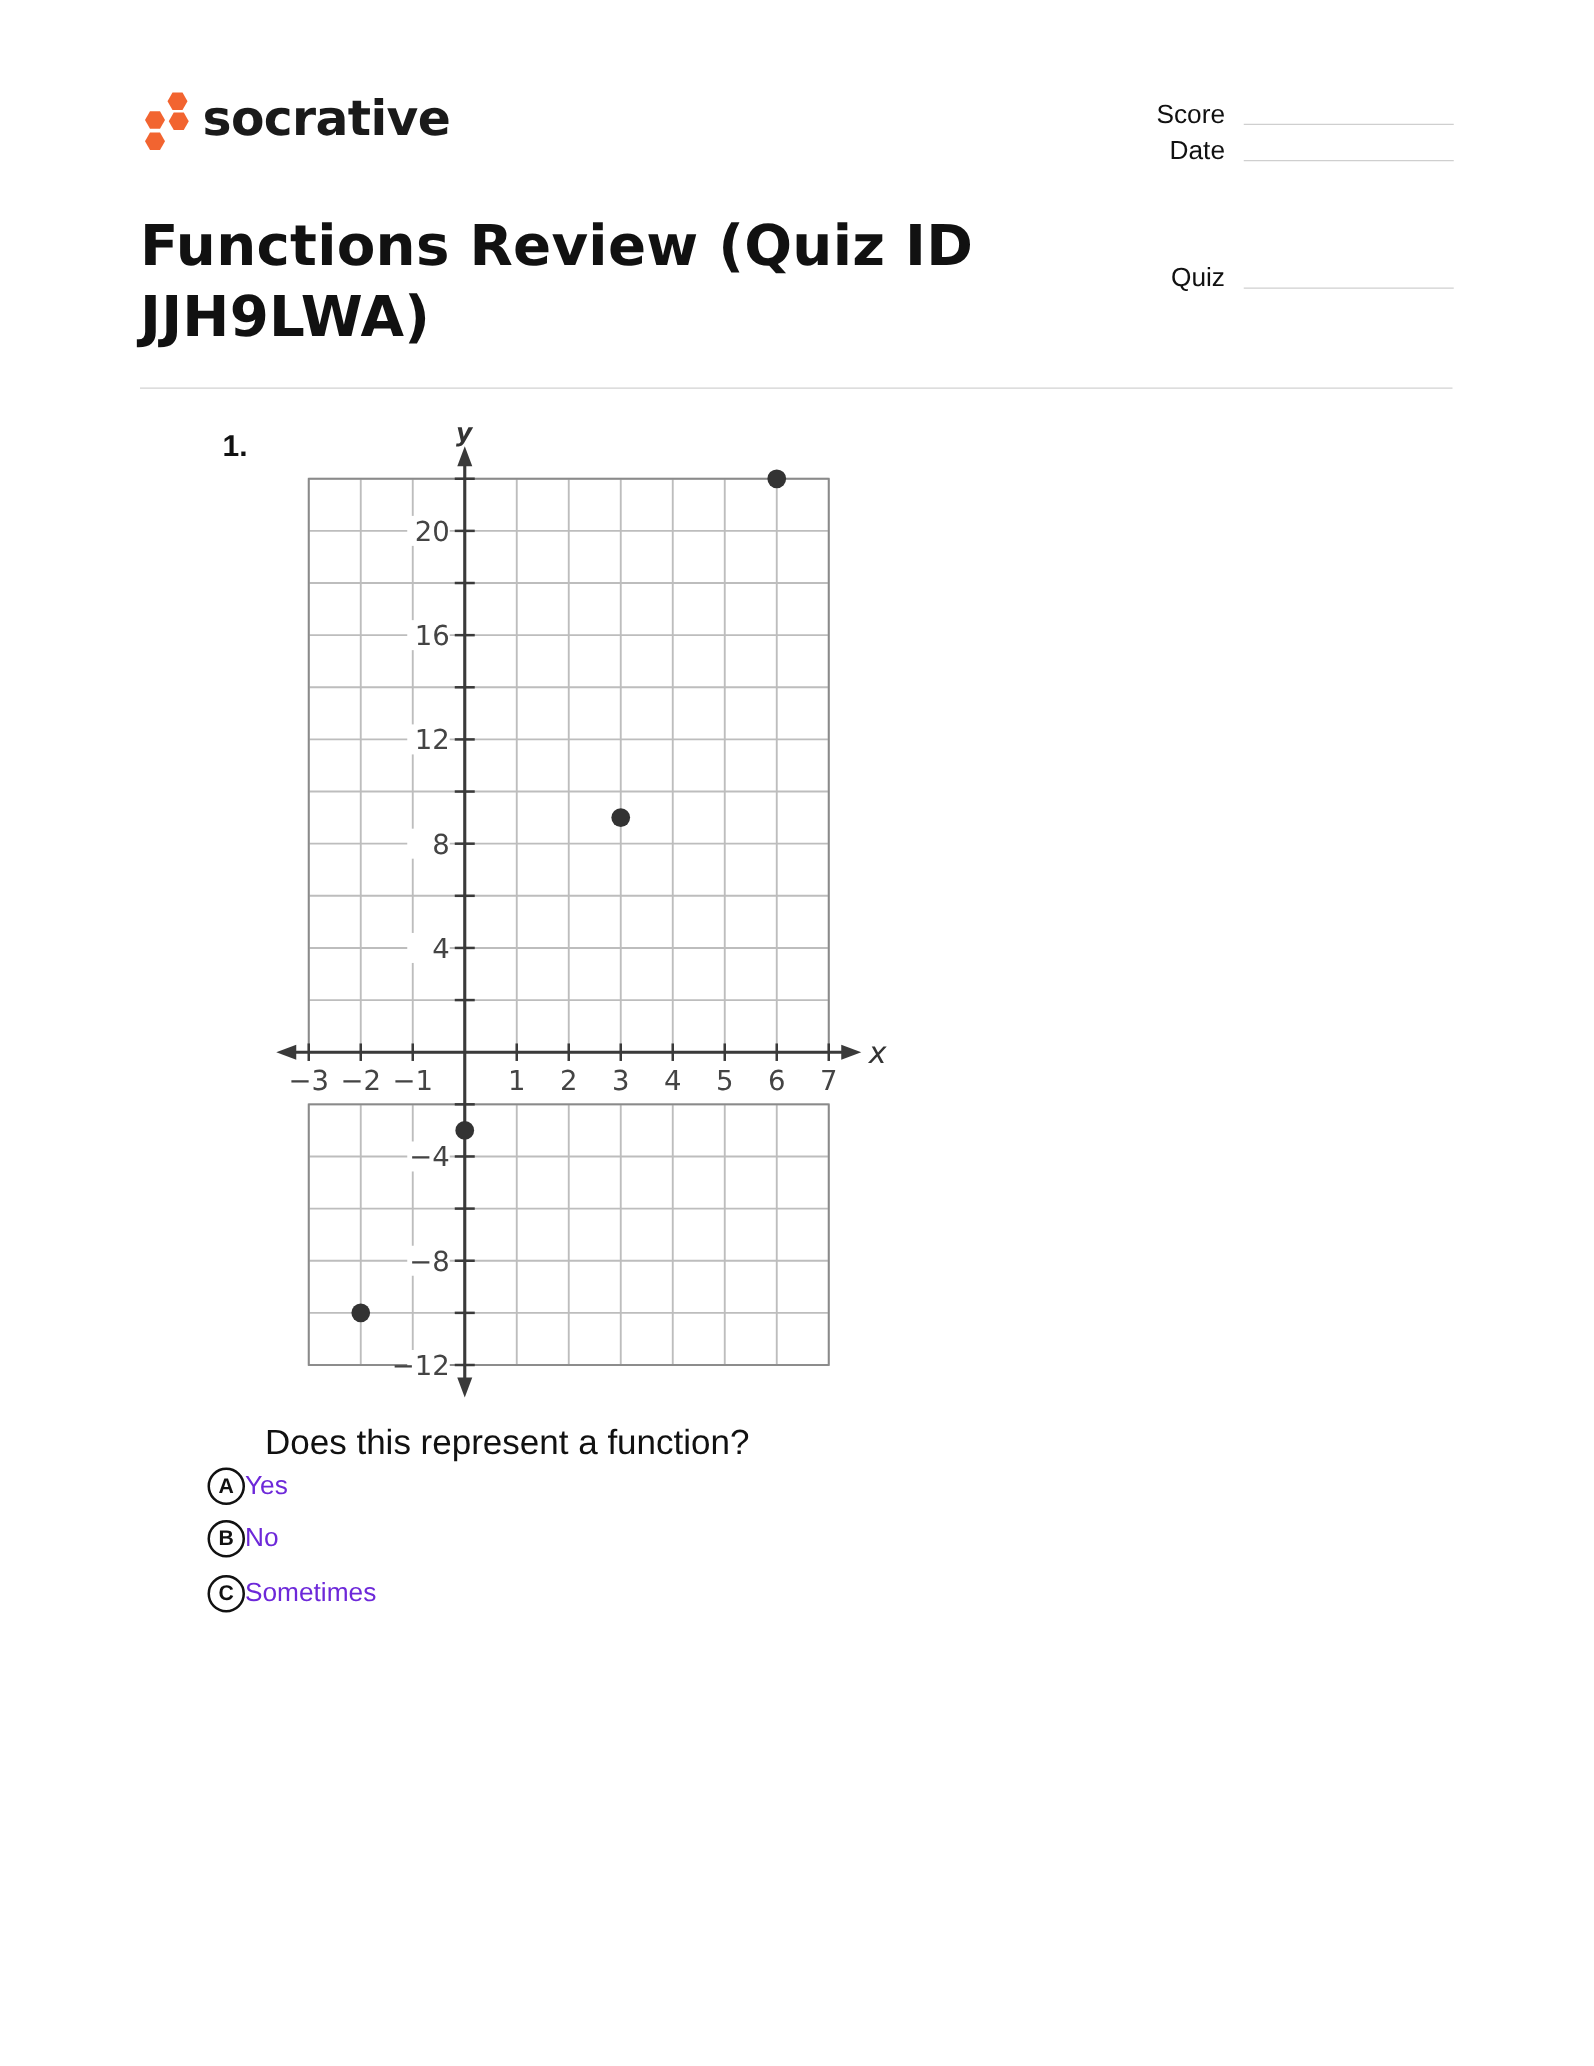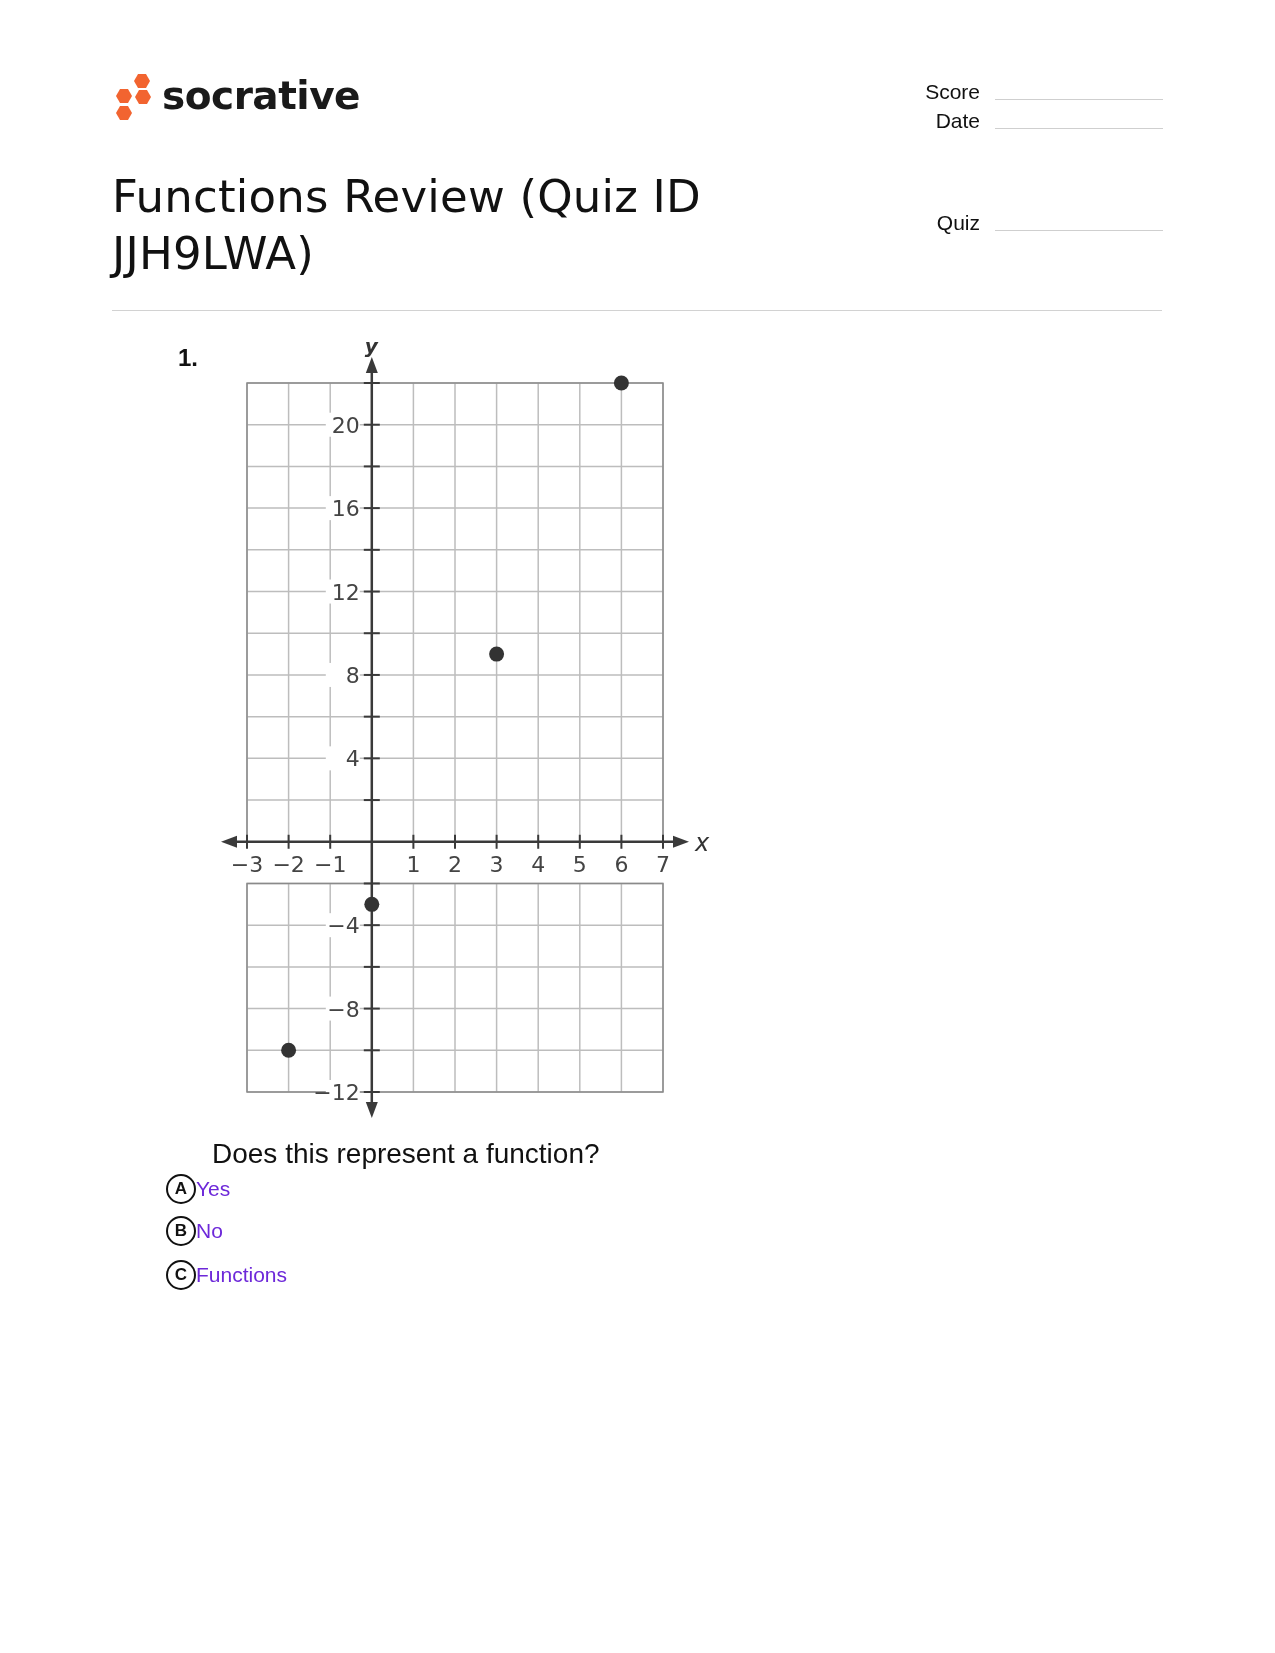--- a/index.html
+++ b/index.html
@@ -6,21 +6,21 @@
     body { width: 1275px; height: 1653px; position: relative; overflow: hidden;
            font-family: "Liberation Sans", "DejaVu Sans", sans-serif; color: #111; }
     .abs { position: absolute; }
     .logo { left: 112px; top: 72px; width: 240px; height: 56px; }
     .logo svg { position: absolute; left: 0; top: 0; }
     .logo-text { position: absolute; left: 50px; top: 4px; font-family: "DejaVu Sans", sans-serif;
                  font-weight: bold; font-size: 39px; letter-spacing: -0.5px; color: #1a1a1a; line-height: 1; }
     .field-label { font-size: 21px; color: #111; text-align: right; width: 120px; line-height: 1; }
     .field-line { height: 0; border-top: 1.5px solid #cfcfcf; width: 168px; }
     .title { left: 112px; top: 168px; width: 680px; font-family: "DejaVu Sans", sans-serif;
-             font-weight: normal; font-size: 45px; line-height: 57px; color: #111; letter-spacing: 0.2px; }
+             font-weight: bold; font-size: 45px; line-height: 57px; color: #111; letter-spacing: 0.2px; }
     .divider { left: 112px; top: 310px; width: 1050px; height: 0; border-top: 1.5px solid #d2d2d2; }
     .qnum { left: 178px; top: 346px; font-weight: bold; font-size: 24px; line-height: 1; }
     .graph { left: 200px; top: 330px; }
     .question { left: 212px; top: 1140px; font-size: 28px; line-height: 1; color: #111; }
     .choice { left: 166px; height: 34px; display: flex; align-items: center; }
     .choice-circle { width: 30px; height: 30px; border: 2px solid #111; border-radius: 50%;
                      display: flex; align-items: center; justify-content: center; box-sizing: border-box;
                      font-weight: bold; font-size: 17px; }
     .choice-label { font-size: 21px; color: #6d28d9; }
     svg text { font-family: "DejaVu Sans", sans-serif; }
@@ -167,14 +167,14 @@
 <div class="abs choice" style="top:1172px;">
   <span class="choice-circle">A</span>
   <span class="choice-label">Yes</span>
 </div>
 <div class="abs choice" style="top:1214px;">
   <span class="choice-circle">B</span>
   <span class="choice-label">No</span>
 </div>
 <div class="abs choice" style="top:1258px;">
   <span class="choice-circle">C</span>
-  <span class="choice-label">Functions</span>
+  <span class="choice-label">Sometimes</span>
 </div>
 
 </body></html>

